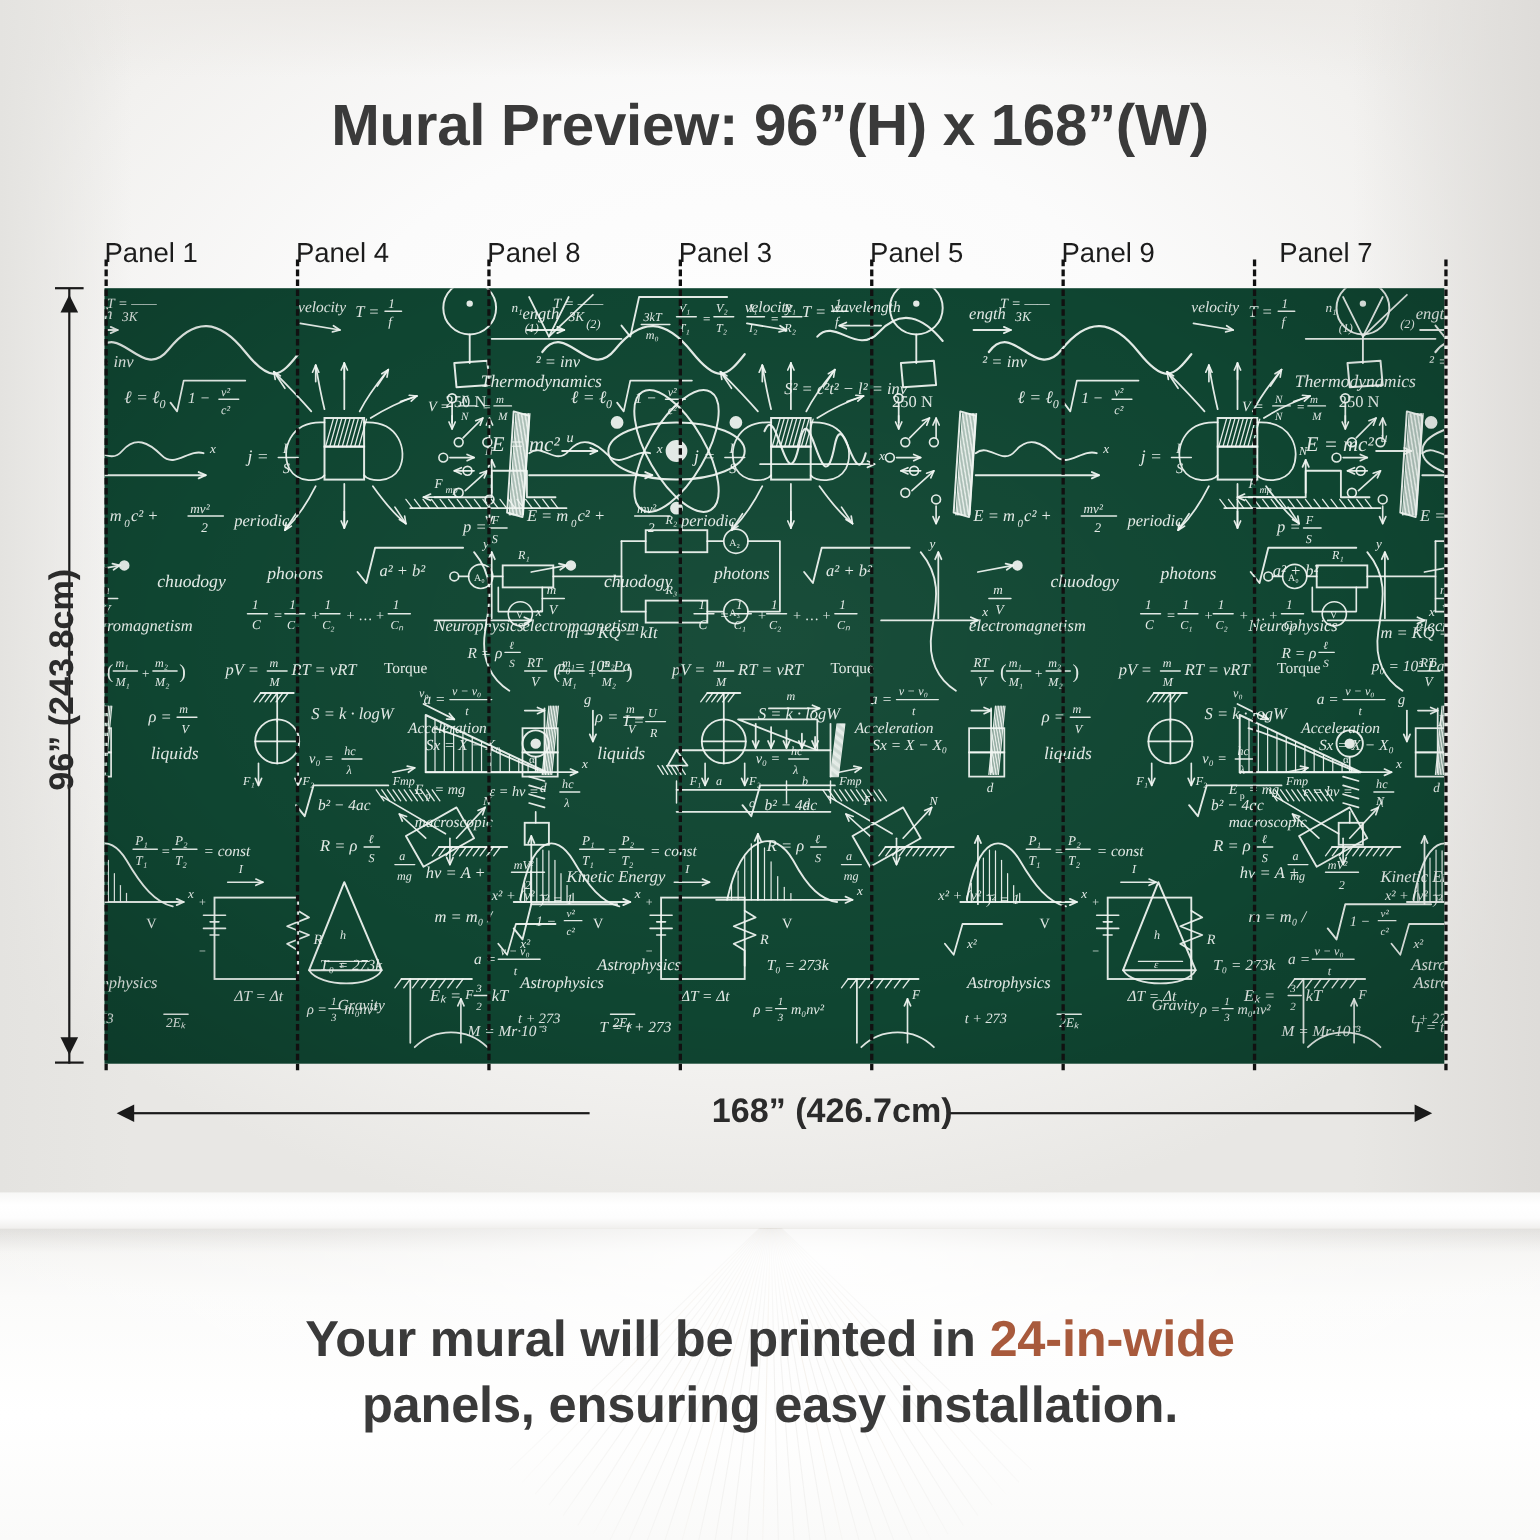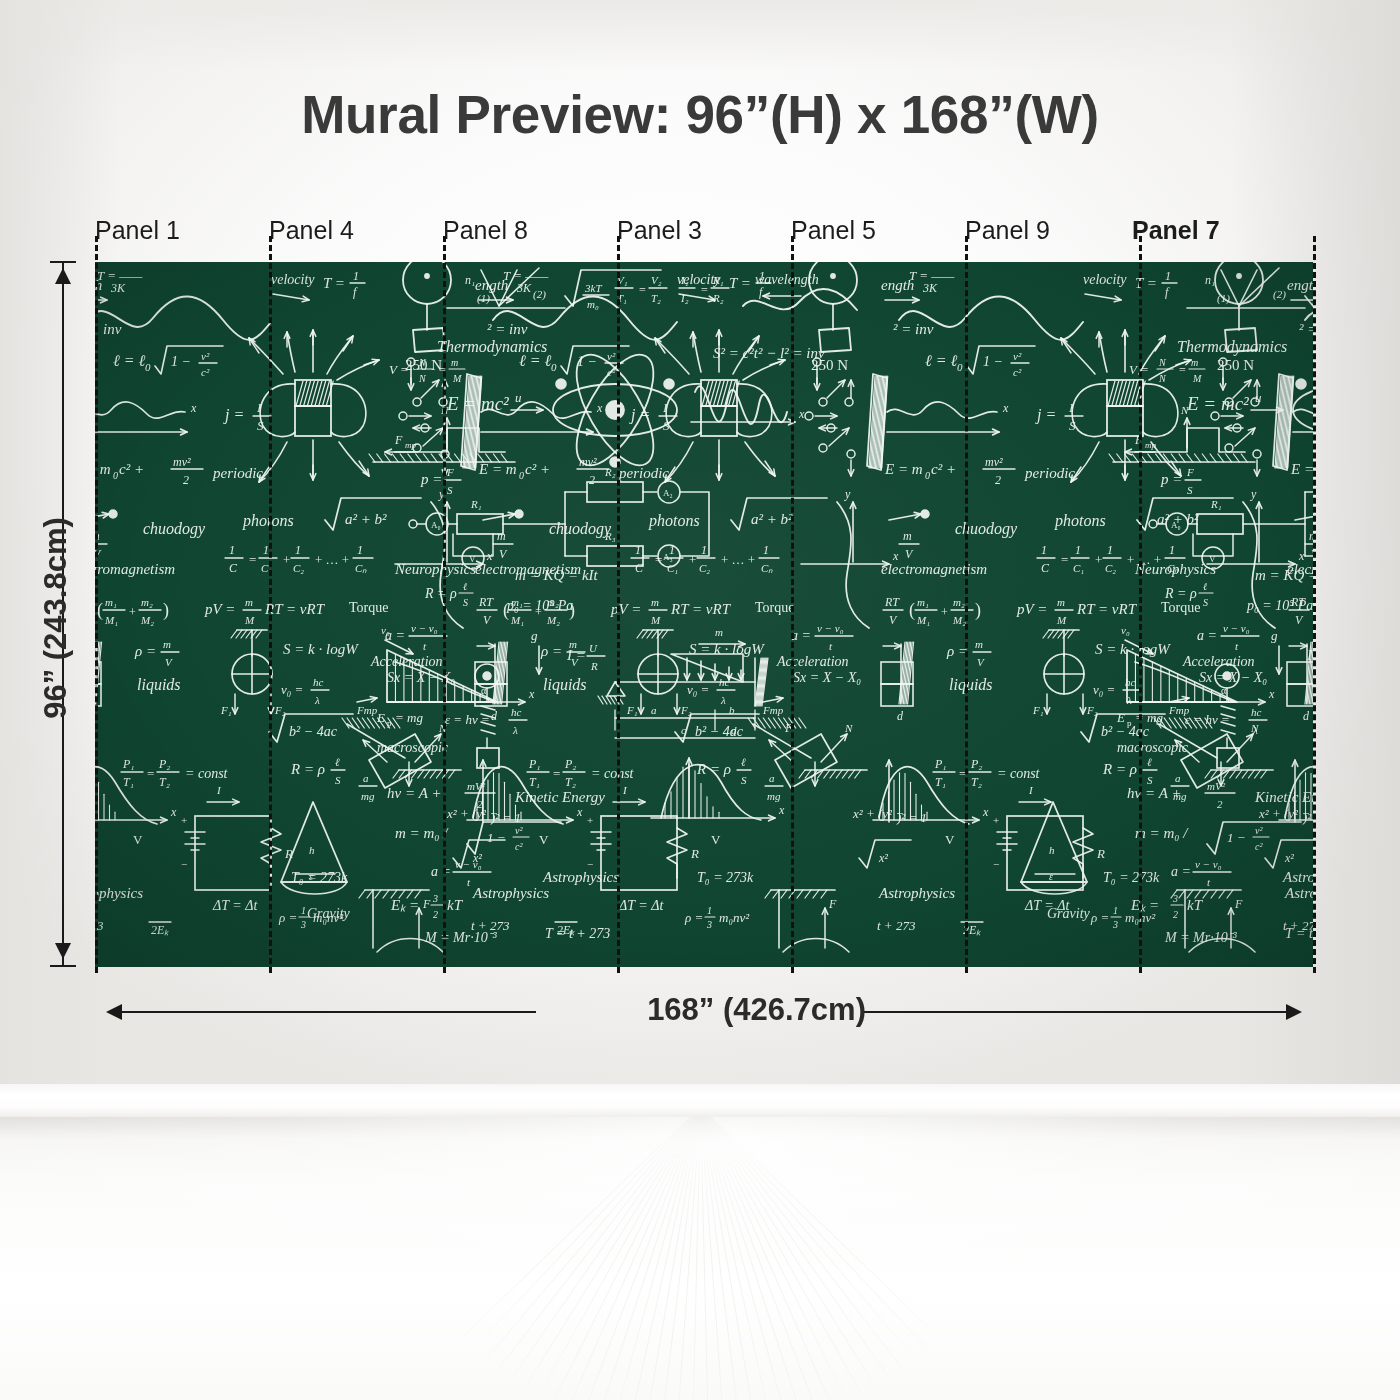--- a/index.html
+++ b/index.html
@@ -1160,21 +1160,21 @@
     <div class="board-vign"></div>
   </div>
 
   <div id="panel-labels">
       <div class="panel-label" style="left: 95px; width: 174px;">Panel 1</div>
       <div class="panel-label" style="left: 269px; width: 174px;">Panel 4</div>
       <div class="panel-label" style="left: 443px; width: 174px;">Panel 8</div>
       <div class="panel-label" style="left: 617px; width: 174px;">Panel 3</div>
       <div class="panel-label" style="left: 791px; width: 174px;">Panel 5</div>
       <div class="panel-label" style="left: 965px; width: 174px;">Panel 9</div>
-      <div class="panel-label" style="left: 1132px; width: 174px; font-weight: bold;">Panel 7</div>
+      <div class="panel-label" style="left: 1163px; width: 174px;">Panel 7</div>
     </div>
   <div id="panel-dividers">
       <div class="divider" style="left: 95px;"></div>
       <div class="divider" style="left: 269px;"></div>
       <div class="divider" style="left: 443px;"></div>
       <div class="divider" style="left: 617px;"></div>
       <div class="divider" style="left: 791px;"></div>
       <div class="divider" style="left: 965px;"></div>
       <div class="divider" style="left: 1139px;"></div>
       <div class="divider" style="left: 1313px;"></div>
@@ -1190,14 +1190,18 @@
   </div>
 
   <div>
     <div class="dim-h-left"></div>
     <div class="dim-h-right"></div>
     <div class="arrow-left"></div>
     <div class="arrow-right"></div>
     <div class="dim-h-label">168” (426.7cm)</div>
   </div>
 
+  <div class="footer">
+    <span>Your mural will be printed in </span><span class="accent">24-in-wide</span><br>
+    <span>panels, ensuring easy installation.</span>
+  </div>
 
 </div>
 
 </body></html>

